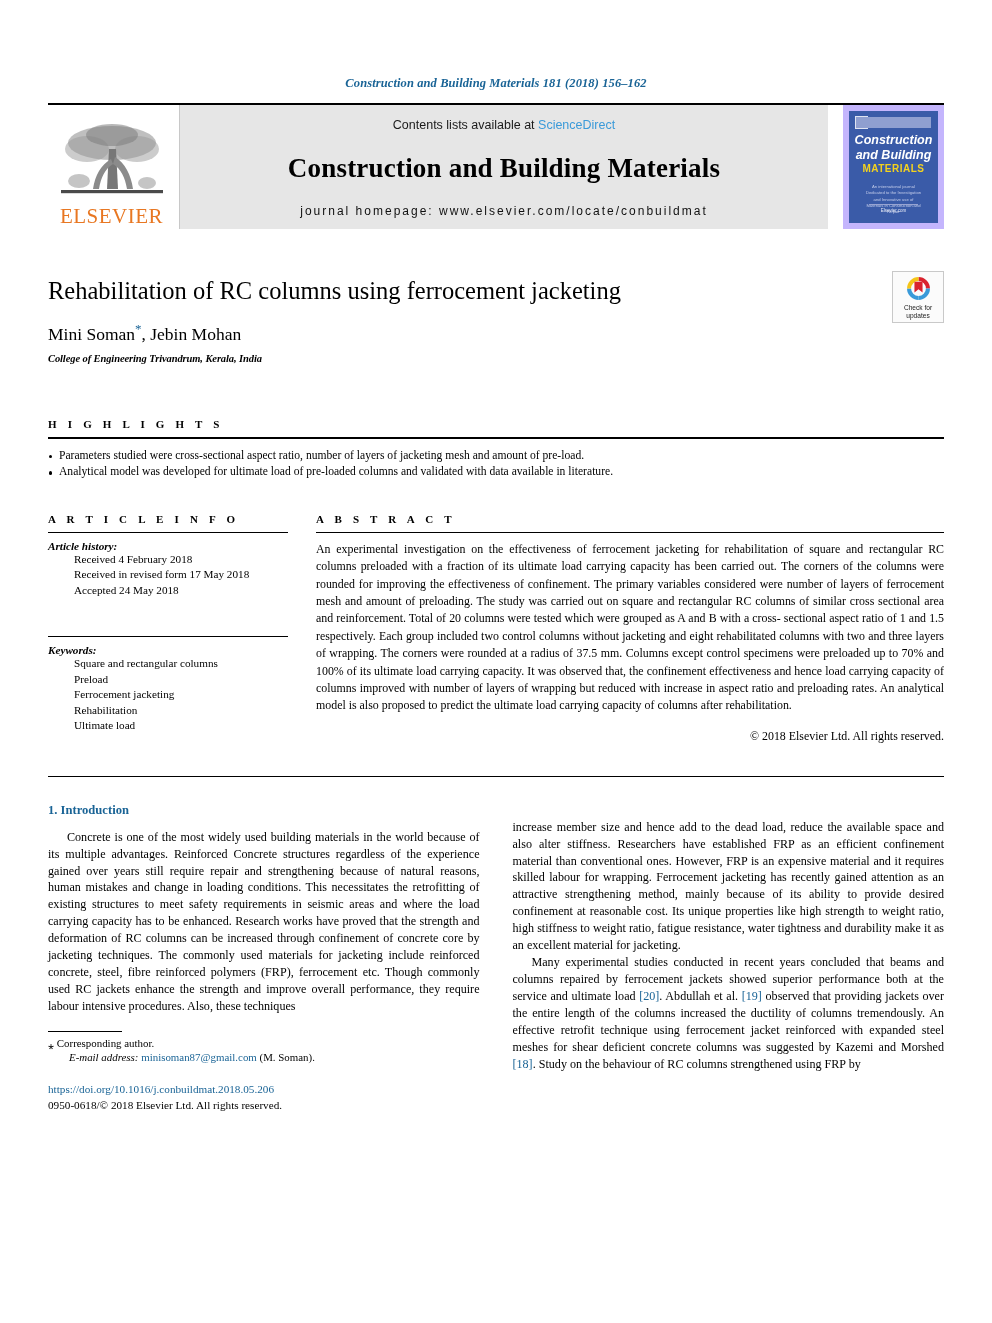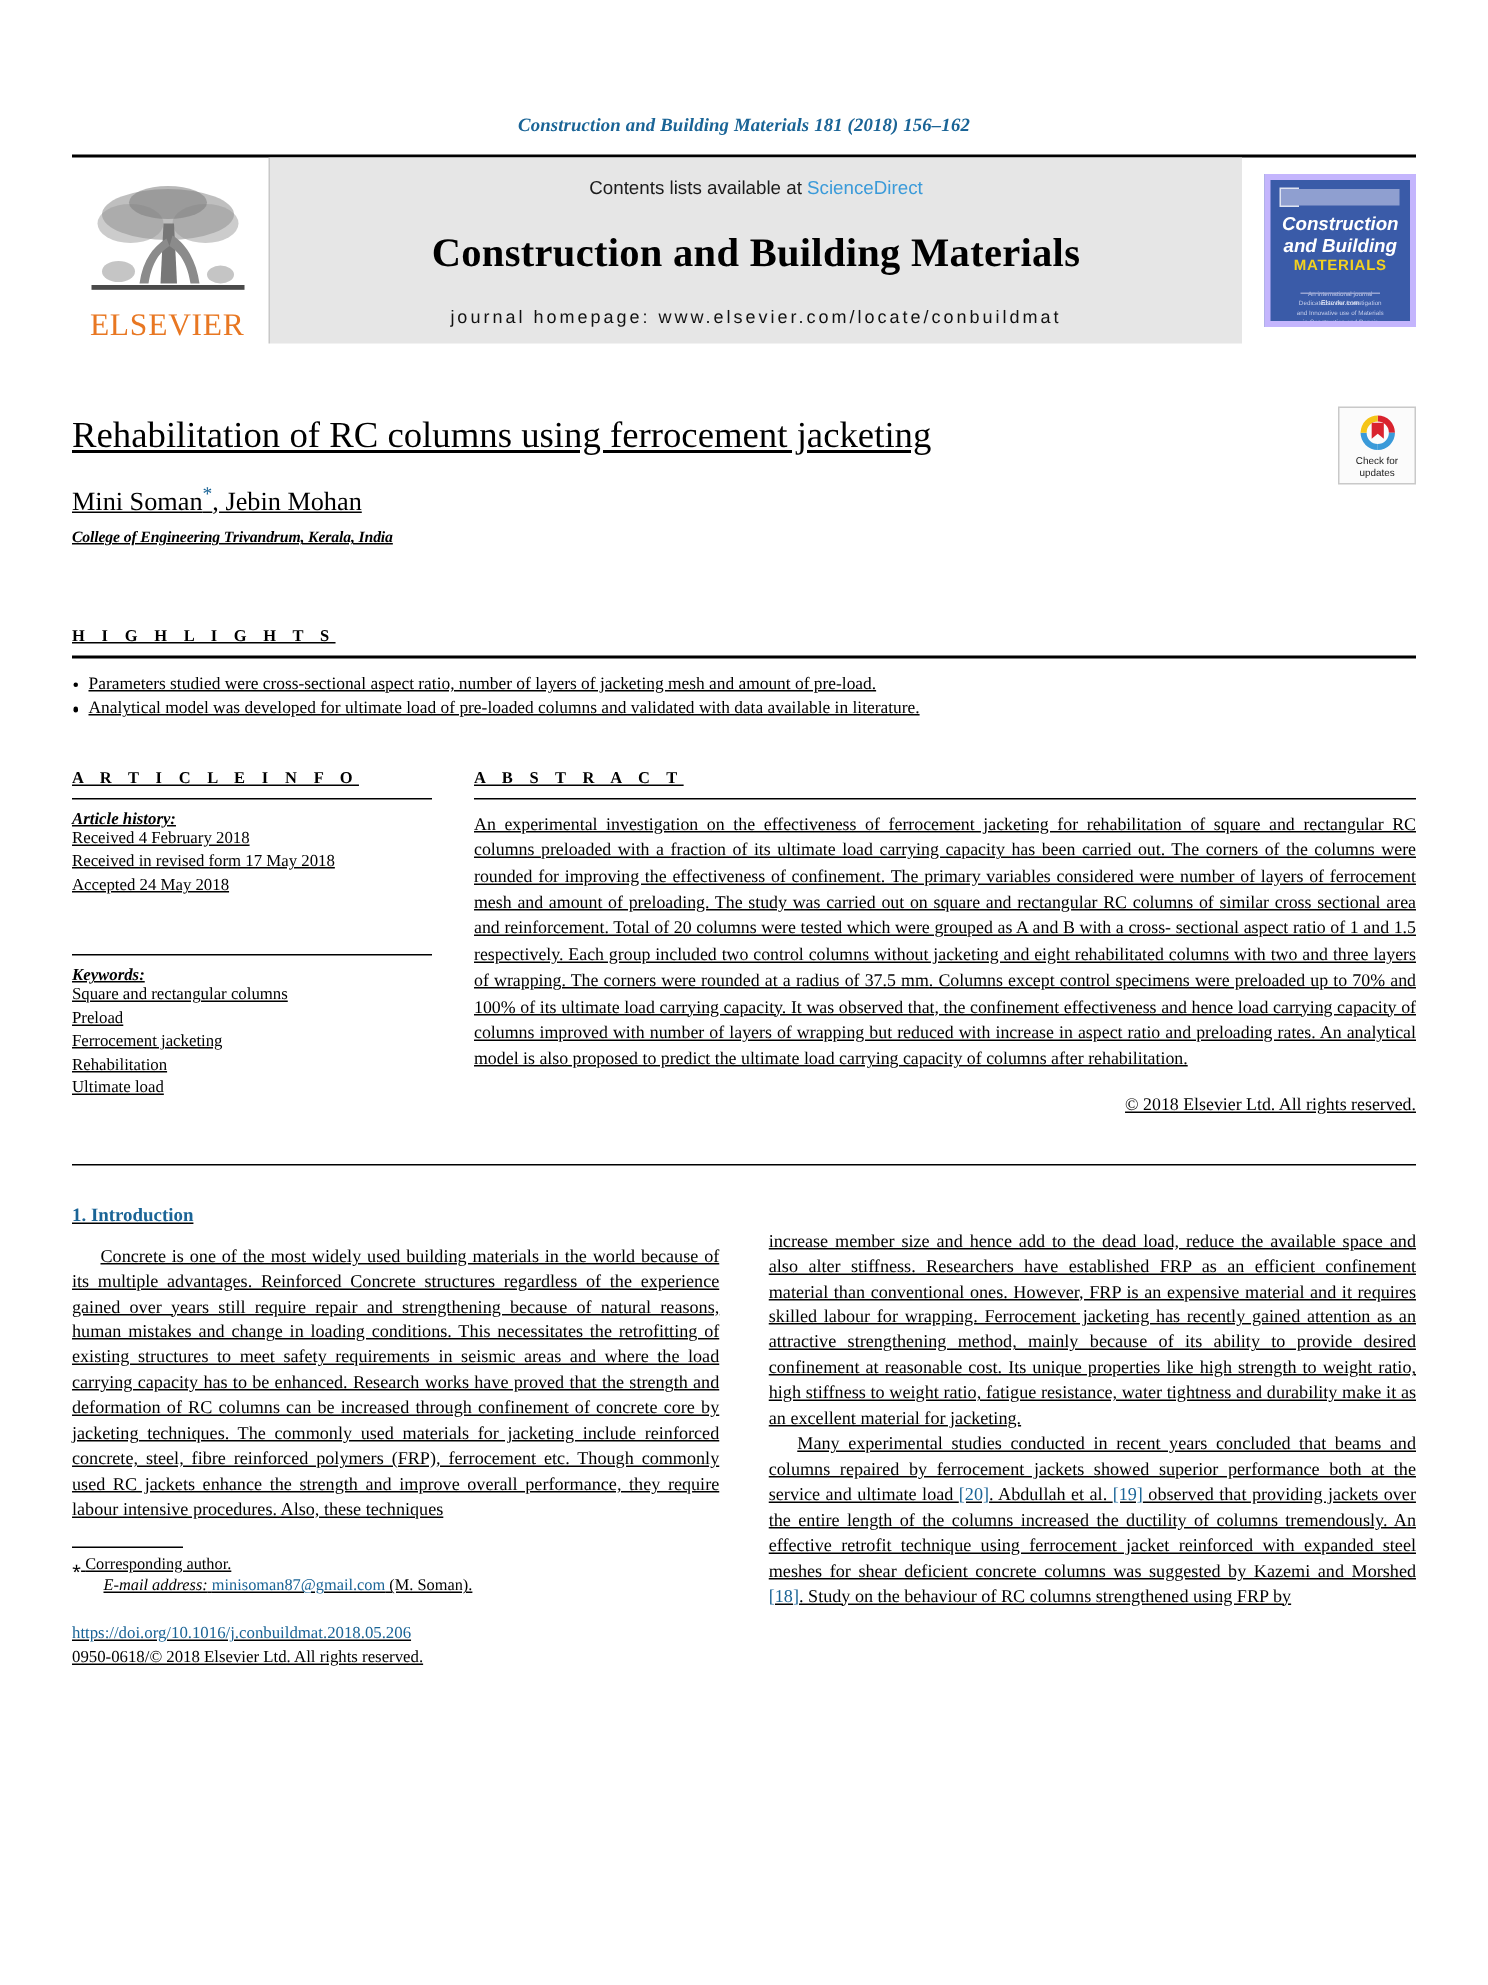--- a/index.html
+++ b/index.html
@@ -84,39 +84,39 @@
   }
   .cover {
     flex: 0 0 116px;
     width: 116px;
     padding: 4px 0 4px 10px;
     display: flex;
     align-items: center;
     justify-content: flex-end;
   }
   .cover-img {
-    width: 101px; height: 102px;
+    width: 101px; height: 124px;
     background: #3a5ba8;
-    border: 4px solid #c4b5fd;
+    border: 6px solid #c4b5fd;
     position: relative;
     overflow: hidden;
     font-family: "Liberation Sans", sans-serif;
   }
   .cover-topbar { position:absolute; top:6px; left:7px; right:7px; height:11px; background:#8f9fd0; }
   .cover-logo-sq { position:absolute; top:5px; left:6px; width:13px; height:13px; background:#dfe4f2; }
   .cover-l1 { position:absolute; top:22px; left:0; right:0; text-align:center; color:#fff; font-style:italic; font-weight:bold; font-size:12.5px; }
   .cover-l2 { position:absolute; top:37px; left:0; right:0; text-align:center; color:#fff; font-style:italic; font-weight:bold; font-size:12.5px; }
   .cover-l3 { position:absolute; top:52px; left:0; right:0; text-align:center; color:#f4d21e; font-weight:bold; font-size:10px; letter-spacing:0.5px; }
   .cover-blurb { position:absolute; top:73px; left:16px; right:16px; text-align:center; color:#c3ccea; font-size:4.2px; line-height:1.5; }
   .cover-foot { position:absolute; bottom:10px; left:20px; right:20px; text-align:center; }
   .cover-foot .rule { height:1px; background:#97a4d2; margin-bottom:3px; }
   .cover-foot .w { color:#e8ebf6; font-size:4.5px; }
 
   
-  .content { margin: 0 48px; text-decoration: underline; }
+  .content { margin: 0 48px; }
   .title-block { padding-top: 48px; position: relative; }
   .paper-title {
     font-size: 24.5px;
     font-family: "Liberation Serif", serif;
     line-height: 1.15;
     margin: 0 0 16px 0;
     font-weight: normal;
   }
   .authors {
     font-size: 17.5px;
@@ -173,21 +173,21 @@
     width: 3.4px; height: 3.4px;
     background: #000; border-radius: 50%;
   }
 
   
   .info-abstract { display: flex; margin-top: 32px; }
   .col-info { flex: 0 0 268px; padding-right: 28px; }
   .col-abs { flex: 1 1 auto; }
   .rule-thin { border-top: 1.1px solid #000; }
   .sub-label { font-style: italic; font-weight: bold; font-size: 11.2px; margin: 7px 0 0 0; }
-  .info-line { font-size: 11.2px; line-height: 1.38; }
+  .info-line { font-size: 11.2px; line-height: 1.38; margin-left: 26px; }
   .kw-block { margin-top: 38px; }
   .abstract-body {
     font-size: 11.9px;
     line-height: 1.46;
     text-align: justify;
     margin-top: 8px;
   }
   .copyright { text-align: right; font-size: 11.9px; margin-top: 14px; }
 
   

